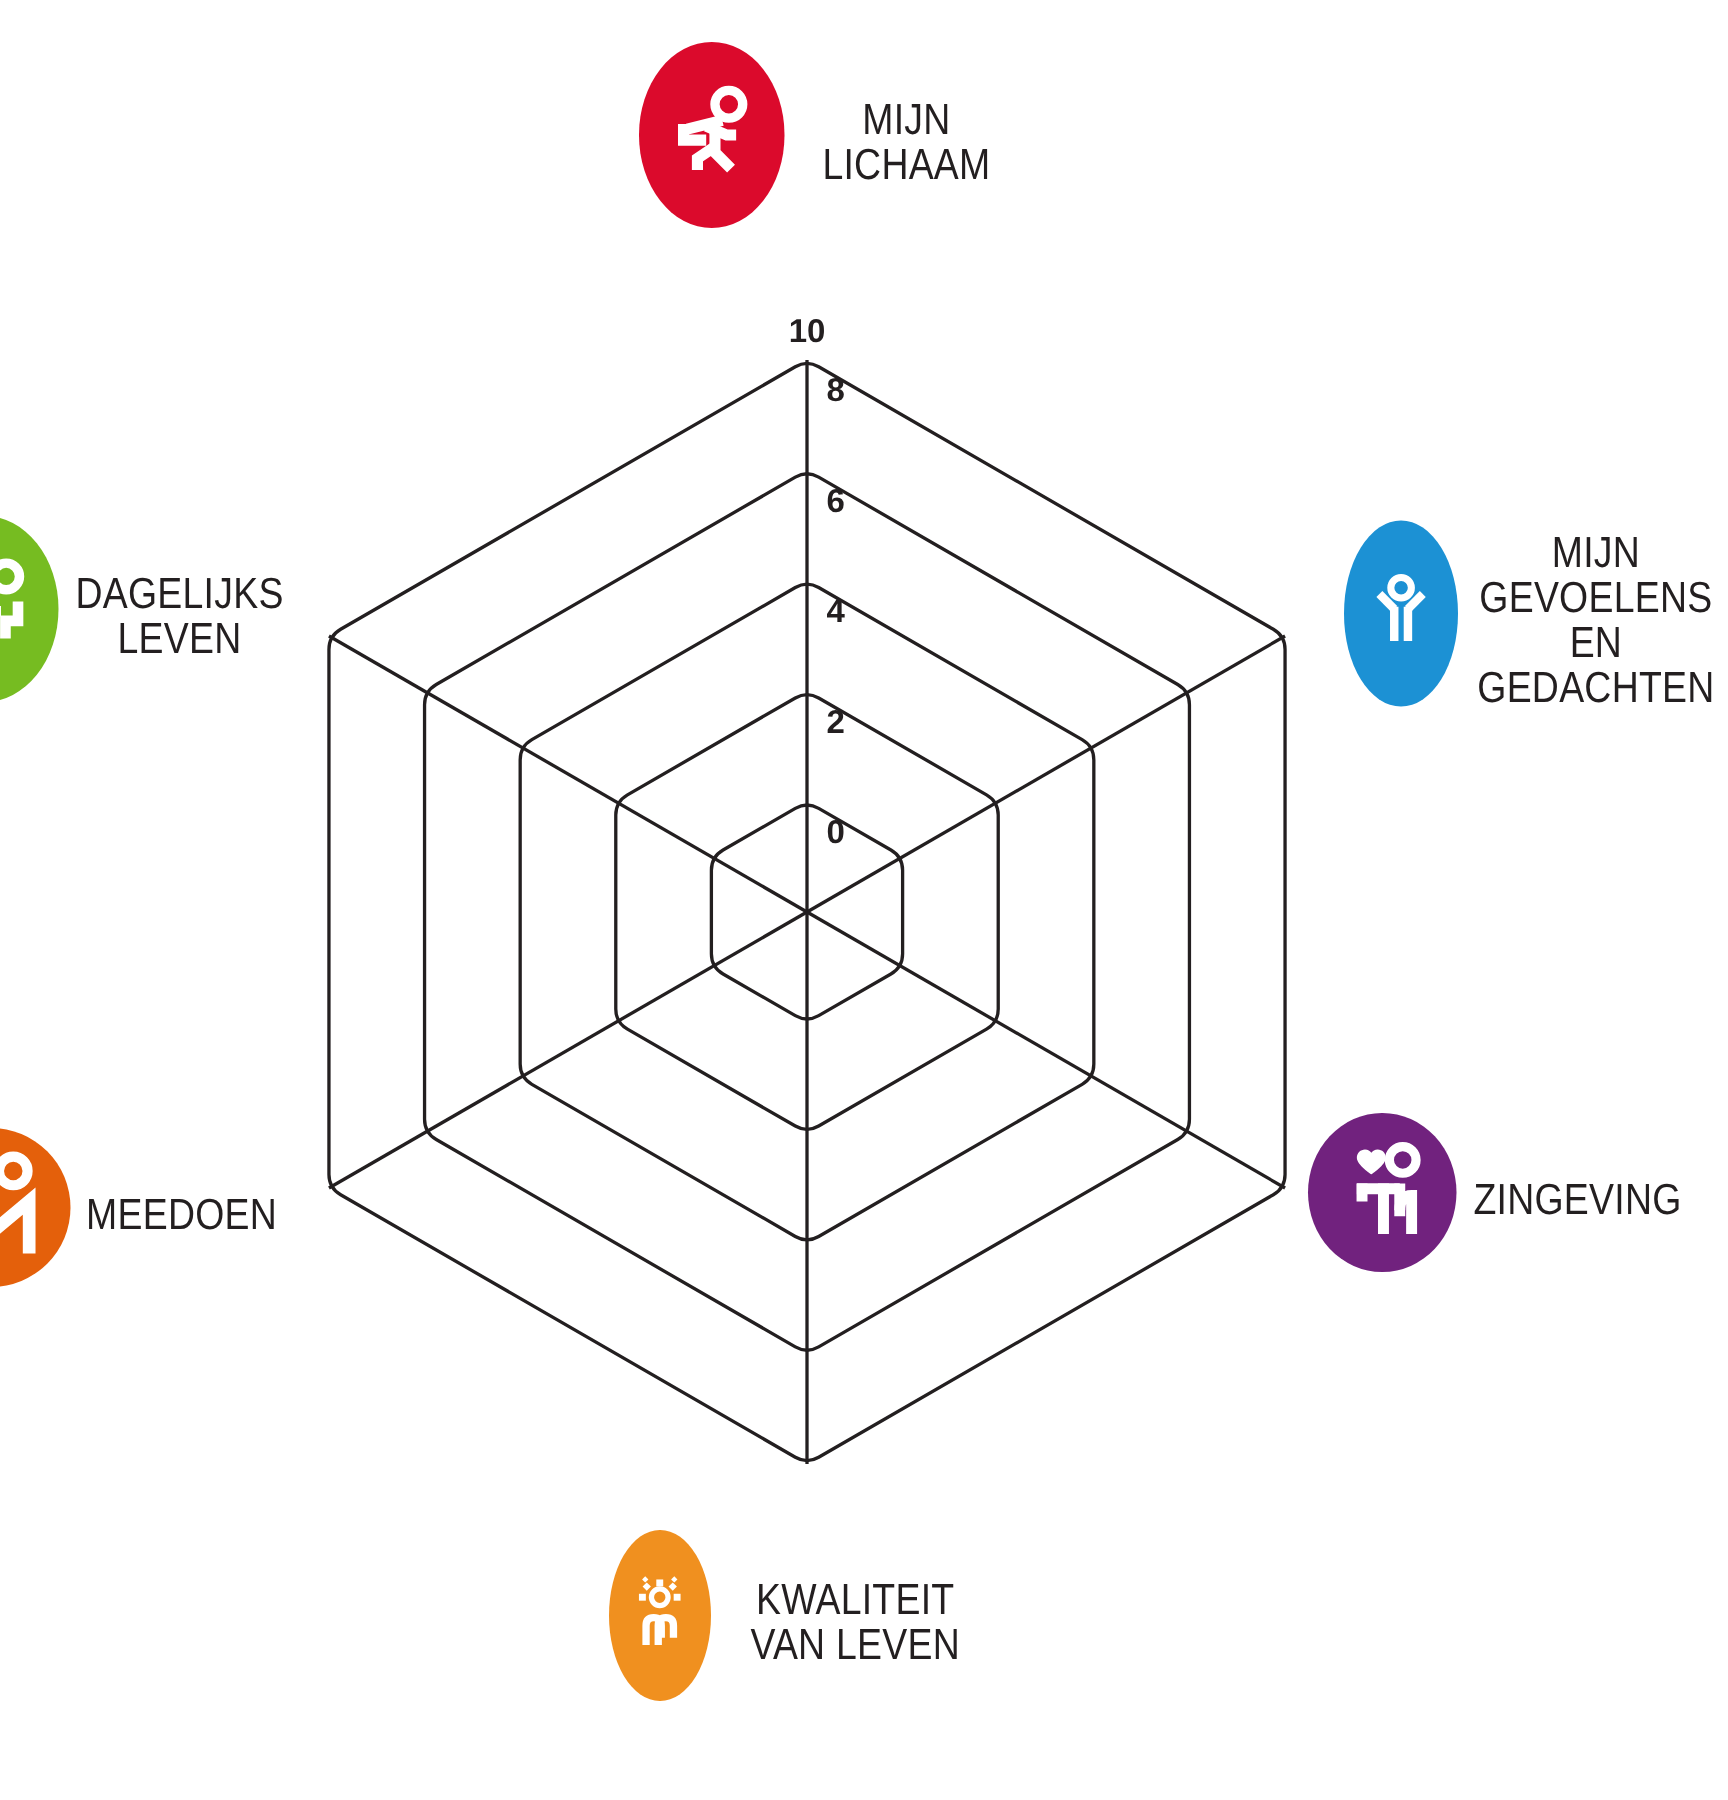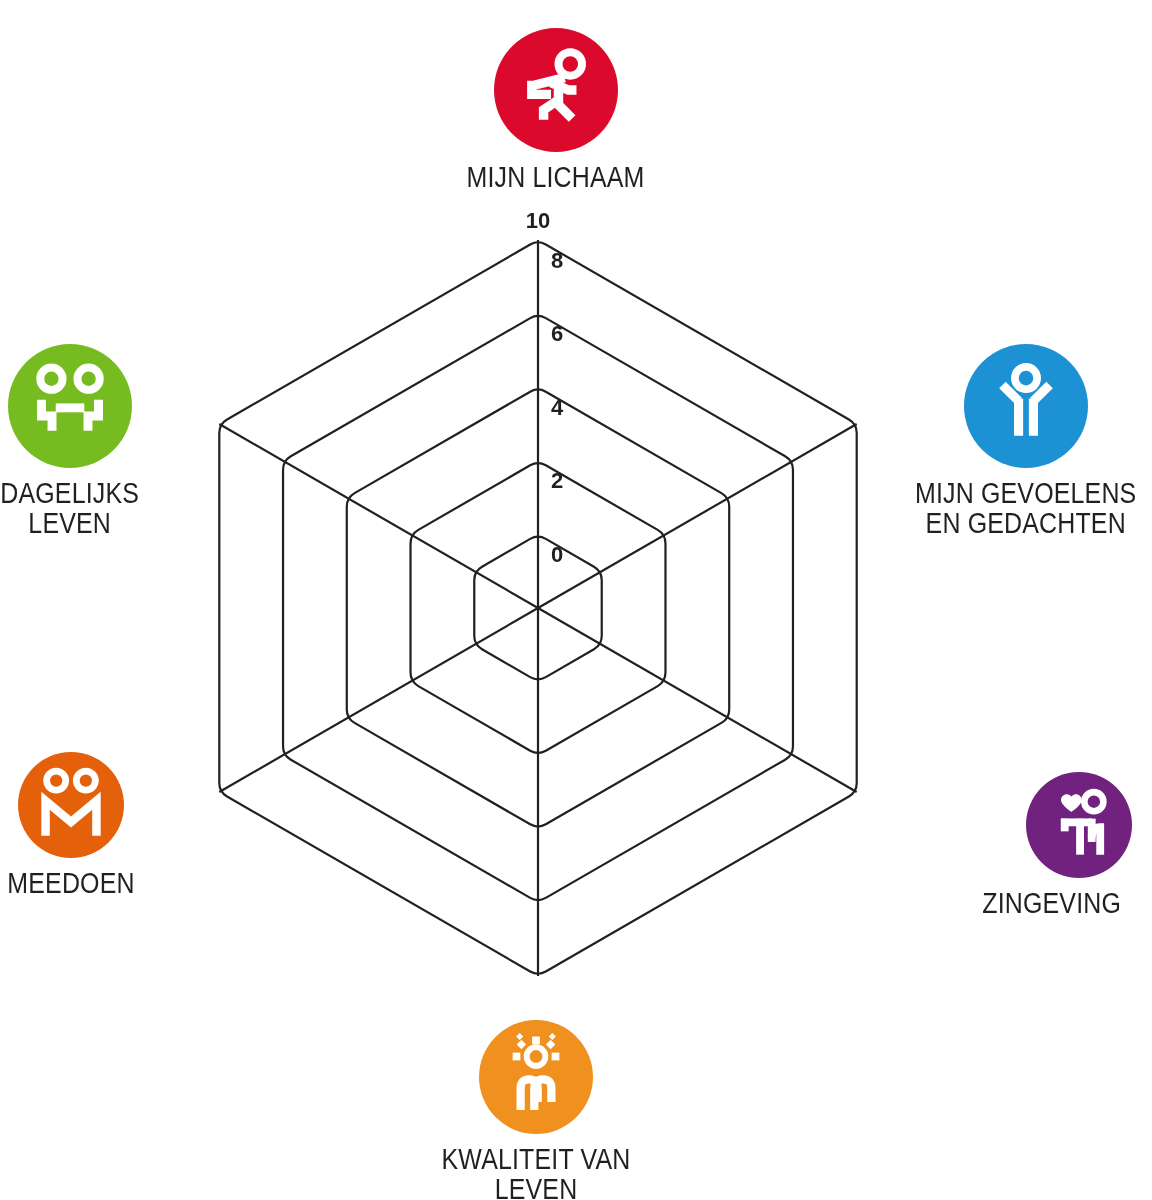--- a/index.html
+++ b/index.html
@@ -47,21 +47,20 @@
     font-size: 22px;
     font-weight: bold;
     fill: #231f20;
     letter-spacing: 0px;
   }
 
   
   .node {
     position: absolute;
     display: flex;
-    flex-direction: column;
     align-items: center;
     width: 260px;
   }
   .node .badge {
     border-radius: 50%;
     display: flex;
     align-items: center;
     justify-content: center;
   }
   .node .caption {
@@ -72,21 +71,21 @@
     letter-spacing: 0.2px;
     text-align: center;
     color: #231f20;
     white-space: pre-line;
     transform: scaleX(0.86);
   }
 
   
   #node-lichaam   { left: 426px; top: 28px;  }
   #node-gevoelens { left: 896px; top: 344px; }
-  #node-zingeving { left: 872px; top: 772px; align-items: flex-end; }
+  #node-zingeving { left: 872px; top: 742px; }
   #node-kwaliteit { left: 406px; top: 1020px;}
   #node-meedoen   { left: -59px; top: 752px; }
   #node-dagelijks { left: -60px; top: 344px; }
 
   #node-lichaam   .badge { width: 124px; height: 124px; }
   #node-gevoelens .badge { width: 124px; height: 124px; }
   #node-zingeving .badge { width: 106px; height: 106px; }
   #node-kwaliteit .badge { width: 114px; height: 114px; }
   #node-meedoen   .badge { width: 106px; height: 106px; }
   #node-dagelijks .badge { width: 124px; height: 124px; }

